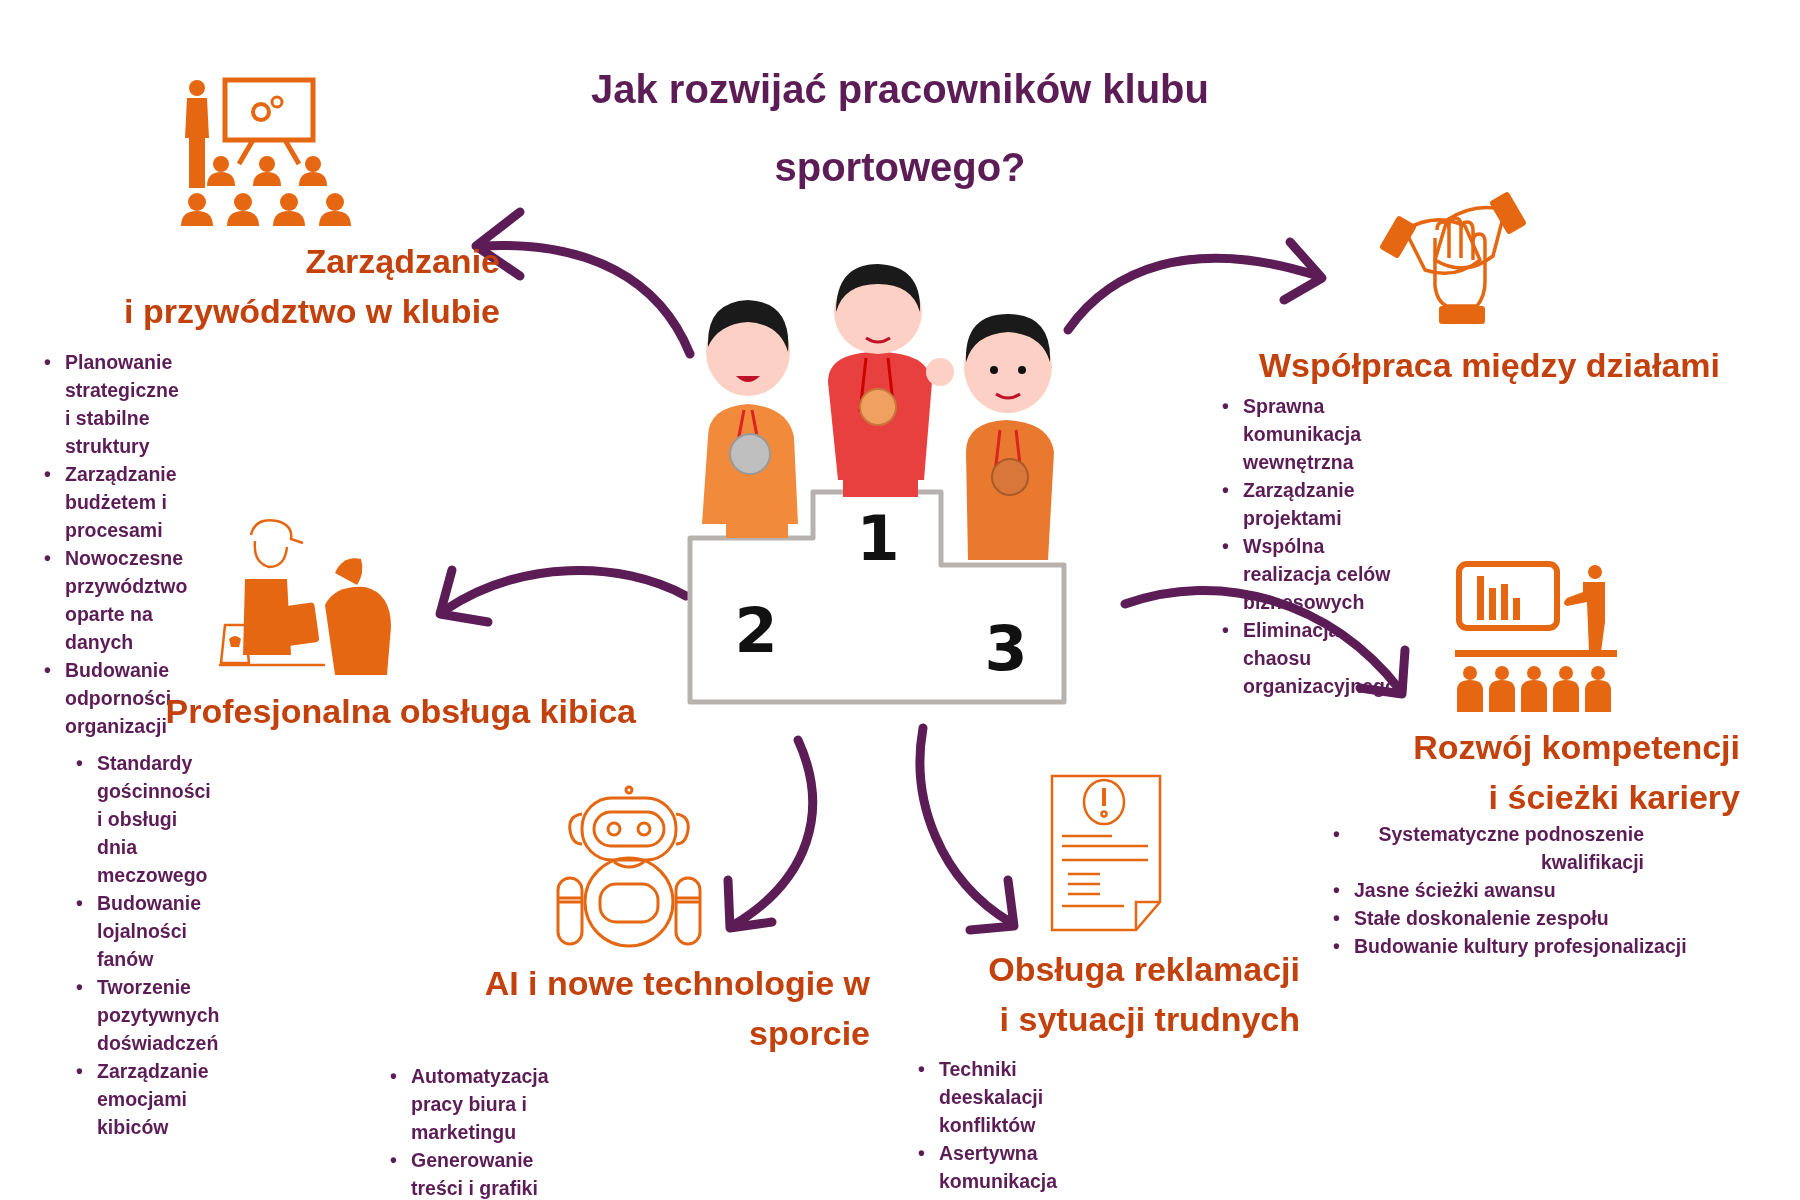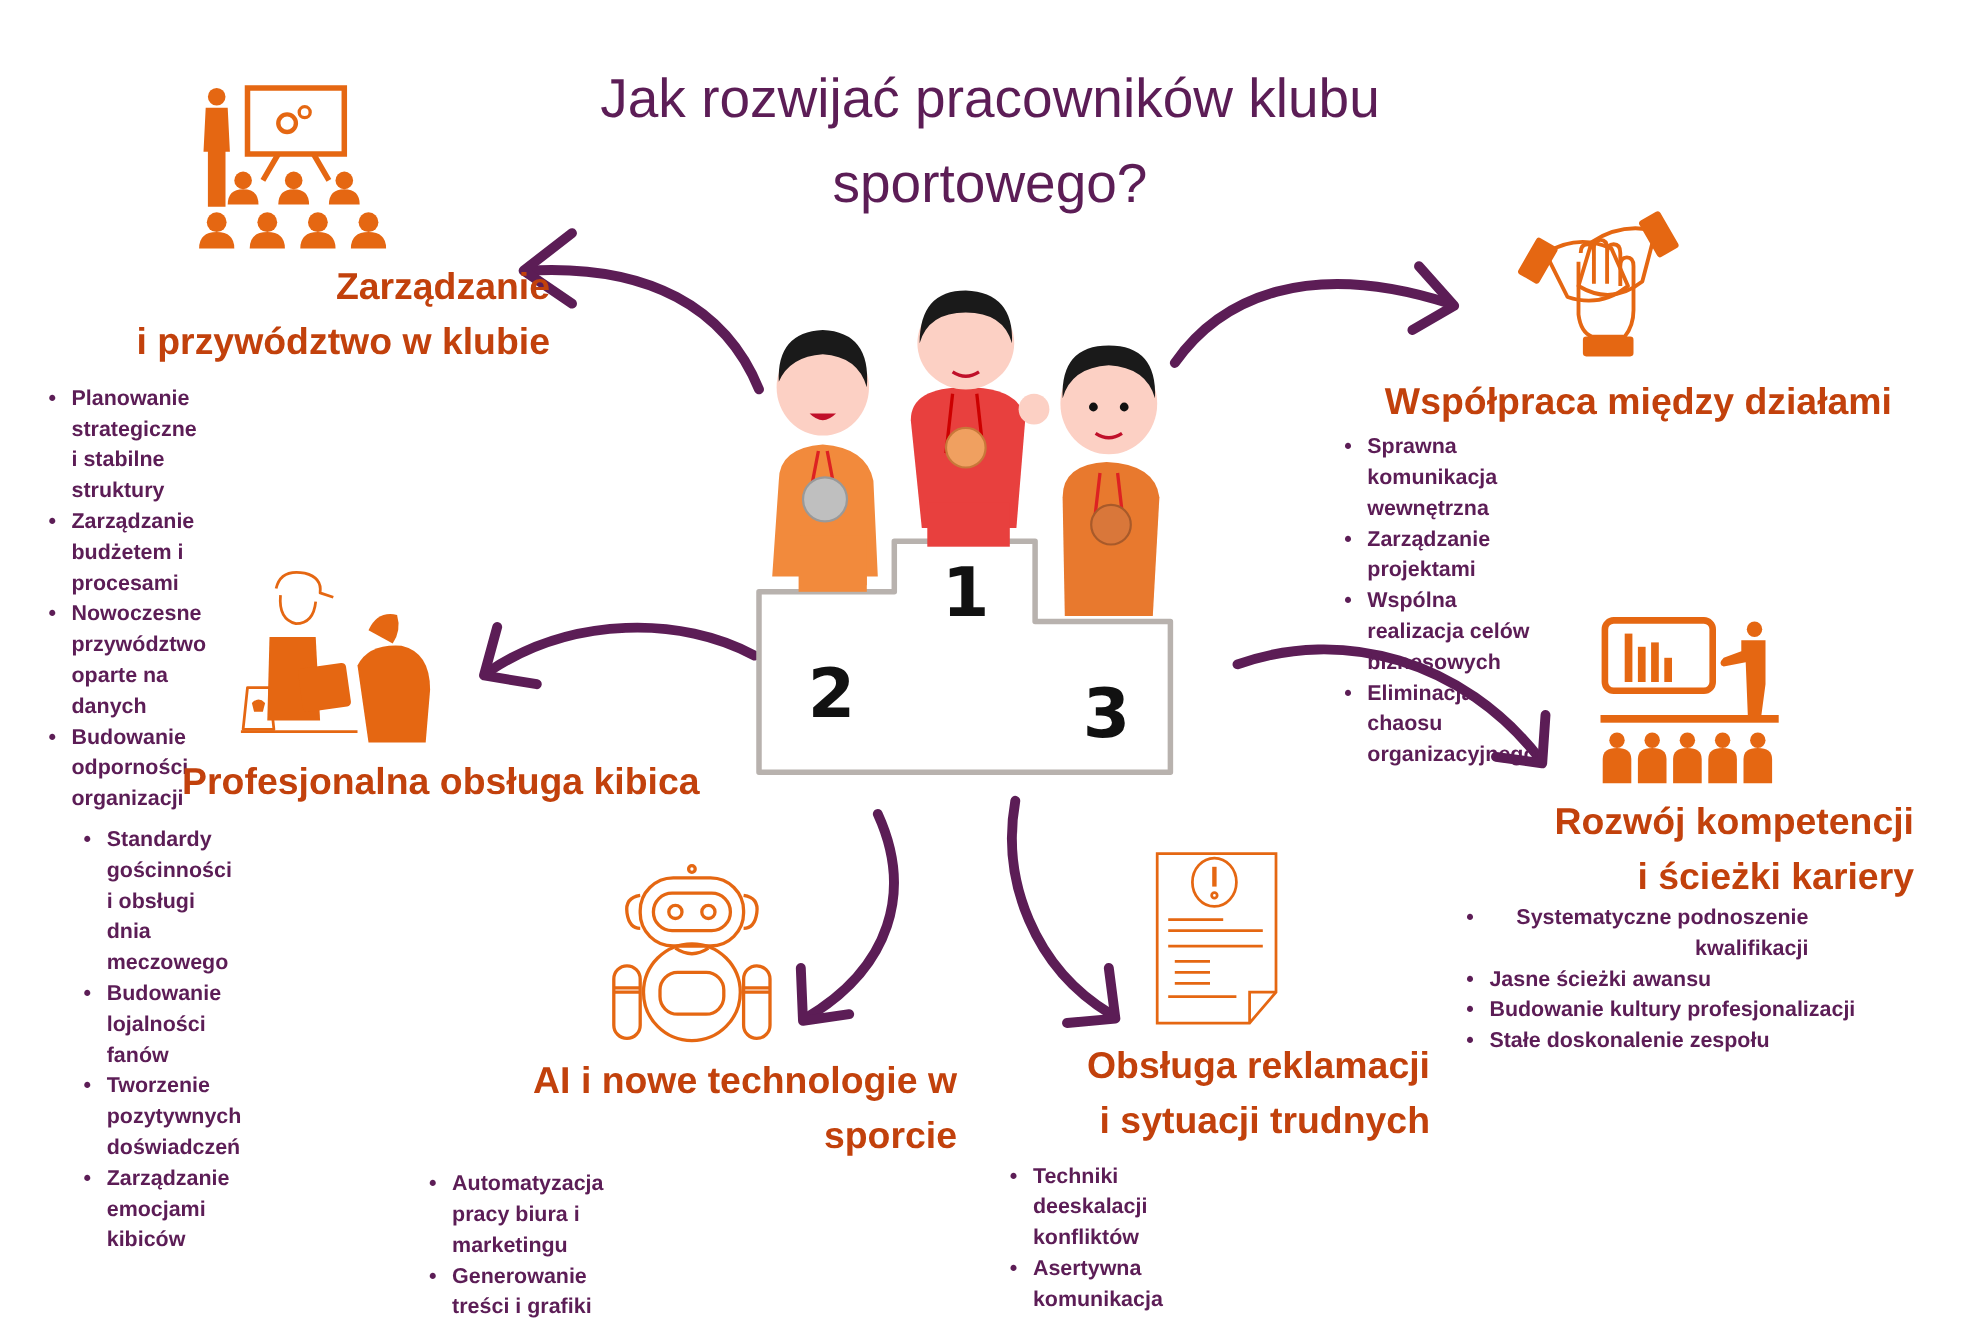--- a/index.html
+++ b/index.html
@@ -1,20 +1,20 @@
 <!DOCTYPE html>
 <html><head>
 <meta charset="utf-8">
 <style>
   html, body { margin: 0; padding: 0; background: #ffffff; }
   body { width: 1800px; height: 1200px; position: relative; overflow: hidden;
          font-family: "Liberation Sans", "DejaVu Sans", sans-serif; }
   .abs { position: absolute; }
   .title { left: 300px; width: 1200px; text-align: center; color: #5c1d56;
-           font-weight: normal; font-size: 50px; line-height: 78px; top: 50px; }
+           font-weight: bold; font-size: 40px; line-height: 78px; top: 50px; }
   .heading { color: #c2410c; font-weight: bold; font-size: 34px; line-height: 50px; text-align: right; }
   .bullets { margin: 0; padding: 0; list-style: none; color: #5c1d56; font-weight: bold;
              font-size: 19.5px; line-height: 28px; }
   .bullets li { position: relative; padding-left: 21px; }
   .bullets li::before { content: "•"; position: absolute; left: 0; top: 0; }
   svg { position: absolute; overflow: visible; }
 </style>
 </head>
 <body>
 
@@ -221,22 +221,22 @@
         </g>
     </g>
   </svg>
   <div class="abs heading" style="left:1320px;width:420px;top:722px;">
     <div>Rozwój kompetencji</div>
     <div>i ścieżki kariery</div>
   </div>
   <ul class="abs bullets" style="left:1333px;top:820px;width:380px;">
     <li style="width:290px;text-align:right;">Systematyczne podnoszenie kwalifikacji</li>
     <li>Jasne ścieżki awansu</li>
+    <li>Stałe doskonalenie zespołu</li>
     <li>Budowanie kultury profesjonalizacji</li>
-    <li>Stałe doskonalenie zespołu</li>
   </ul>
 </div>
 
 <div class="abs" style="left:0;top:0;">
   <svg style="left:556px;top:784px;width:146px;height:166px;" viewBox="0 0 146 166">
     <g fill="none" stroke="#e56712" stroke-width="3">
       <circle cx="73" cy="6" r="3"></circle>
       <rect x="26" y="14" width="94" height="62" rx="30"></rect>
       <rect x="38" y="28" width="70" height="34" rx="17"></rect>
       <circle cx="58" cy="45" r="6"></circle>

